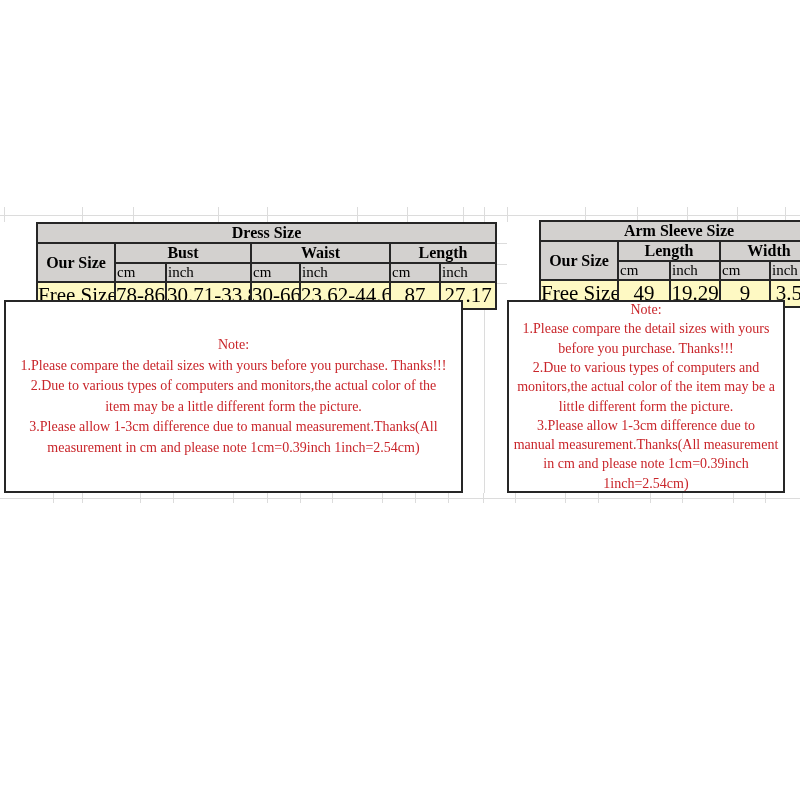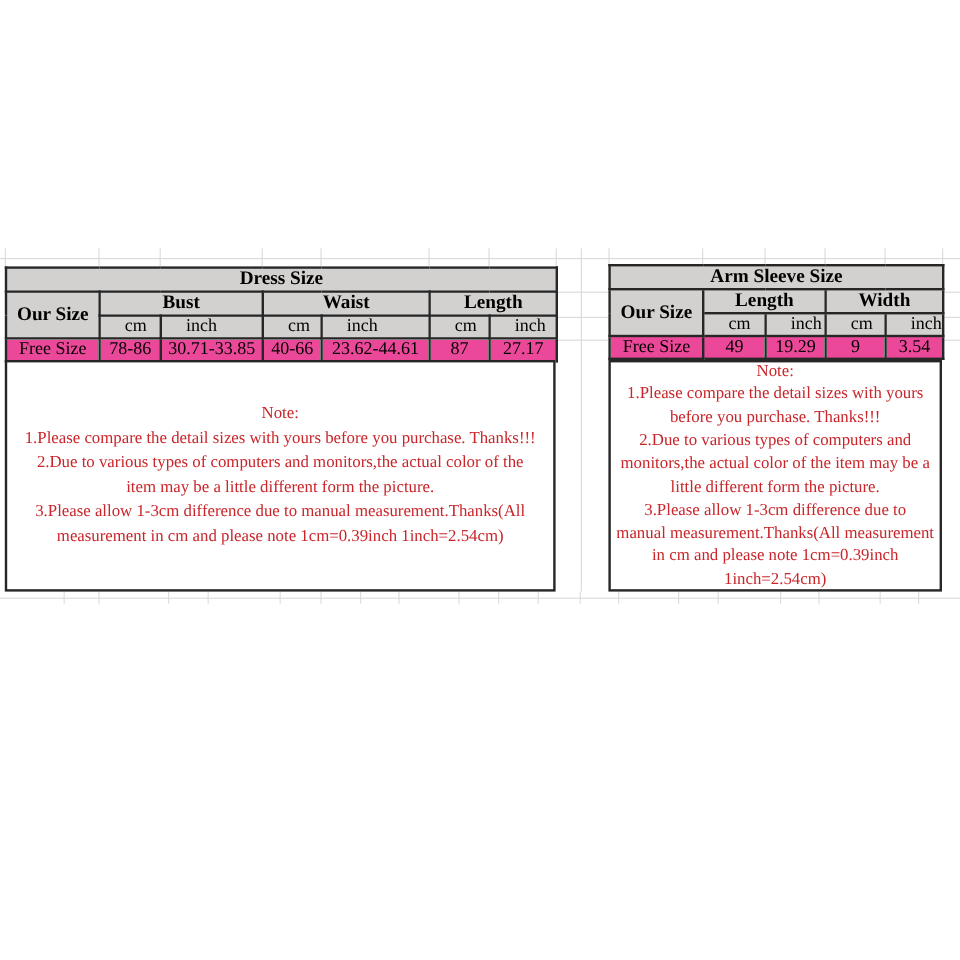--- a/index.html
+++ b/index.html
@@ -4,29 +4,30 @@
 <style>
   html,body{margin:0;padding:0;background:#ffffff;}
   #canvas{
     position:relative;width:800px;height:800px;background:#ffffff;
     font-family:"Liberation Serif","DejaVu Serif",serif;color:#000;
     overflow:hidden;
   }
   table.size{
     position:absolute;border-collapse:collapse;table-layout:fixed;
     font-family:"Liberation Serif","DejaVu Serif",serif;
+    margin-left:32px;
   }
   table.size td{
     border:2px solid #262626;
     text-align:center;vertical-align:middle;
-    font-size:15px;background:#ec4899;
+    font-size:21px;background:#fef9c3;
     overflow:hidden;white-space:nowrap;padding:0;
   }
   table.size td.hdr{background:#d3d1cf;font-weight:bold;font-size:16px;}
-  table.size td.unit{background:#d3d1cf;text-align:left;padding-left:20px;font-size:15px;}
+  table.size td.unit{background:#d3d1cf;text-align:left;padding-left:1px;font-size:15px;}
   .notebox{
     position:absolute;border:2px solid #262626;background:#ffffff;
     box-sizing:border-box;
     display:flex;align-items:center;justify-content:flex-start;
   }
   .notetext{
     white-space:pre-line;text-align:center;color:#c9252a;
     font-size:14px;width:100%;
   }
   #note-left .notetext{line-height:20.5px;}
@@ -109,21 +110,21 @@
         <td class="unit">inch</td>
         <td class="unit">cm</td>
         <td class="unit">inch</td>
         <td class="unit">cm</td>
         <td class="unit">inch</td>
       </tr>
       <tr style="height:17px;">
         <td>Free Size</td>
         <td>78-86</td>
         <td>30.71-33.85</td>
-        <td>40-66</td>
+        <td>30-66</td>
         <td>23.62-44.61</td>
         <td>87</td>
         <td>27.17</td>
       </tr>
     </tbody>
   </table>
 
   <div class="notebox" id="note-left" style="left:4px;top:300px;width:459px;height:193px;">
     <div class="notetext">Note:
 1.Please compare the detail sizes with yours before you purchase. Thanks!!!

